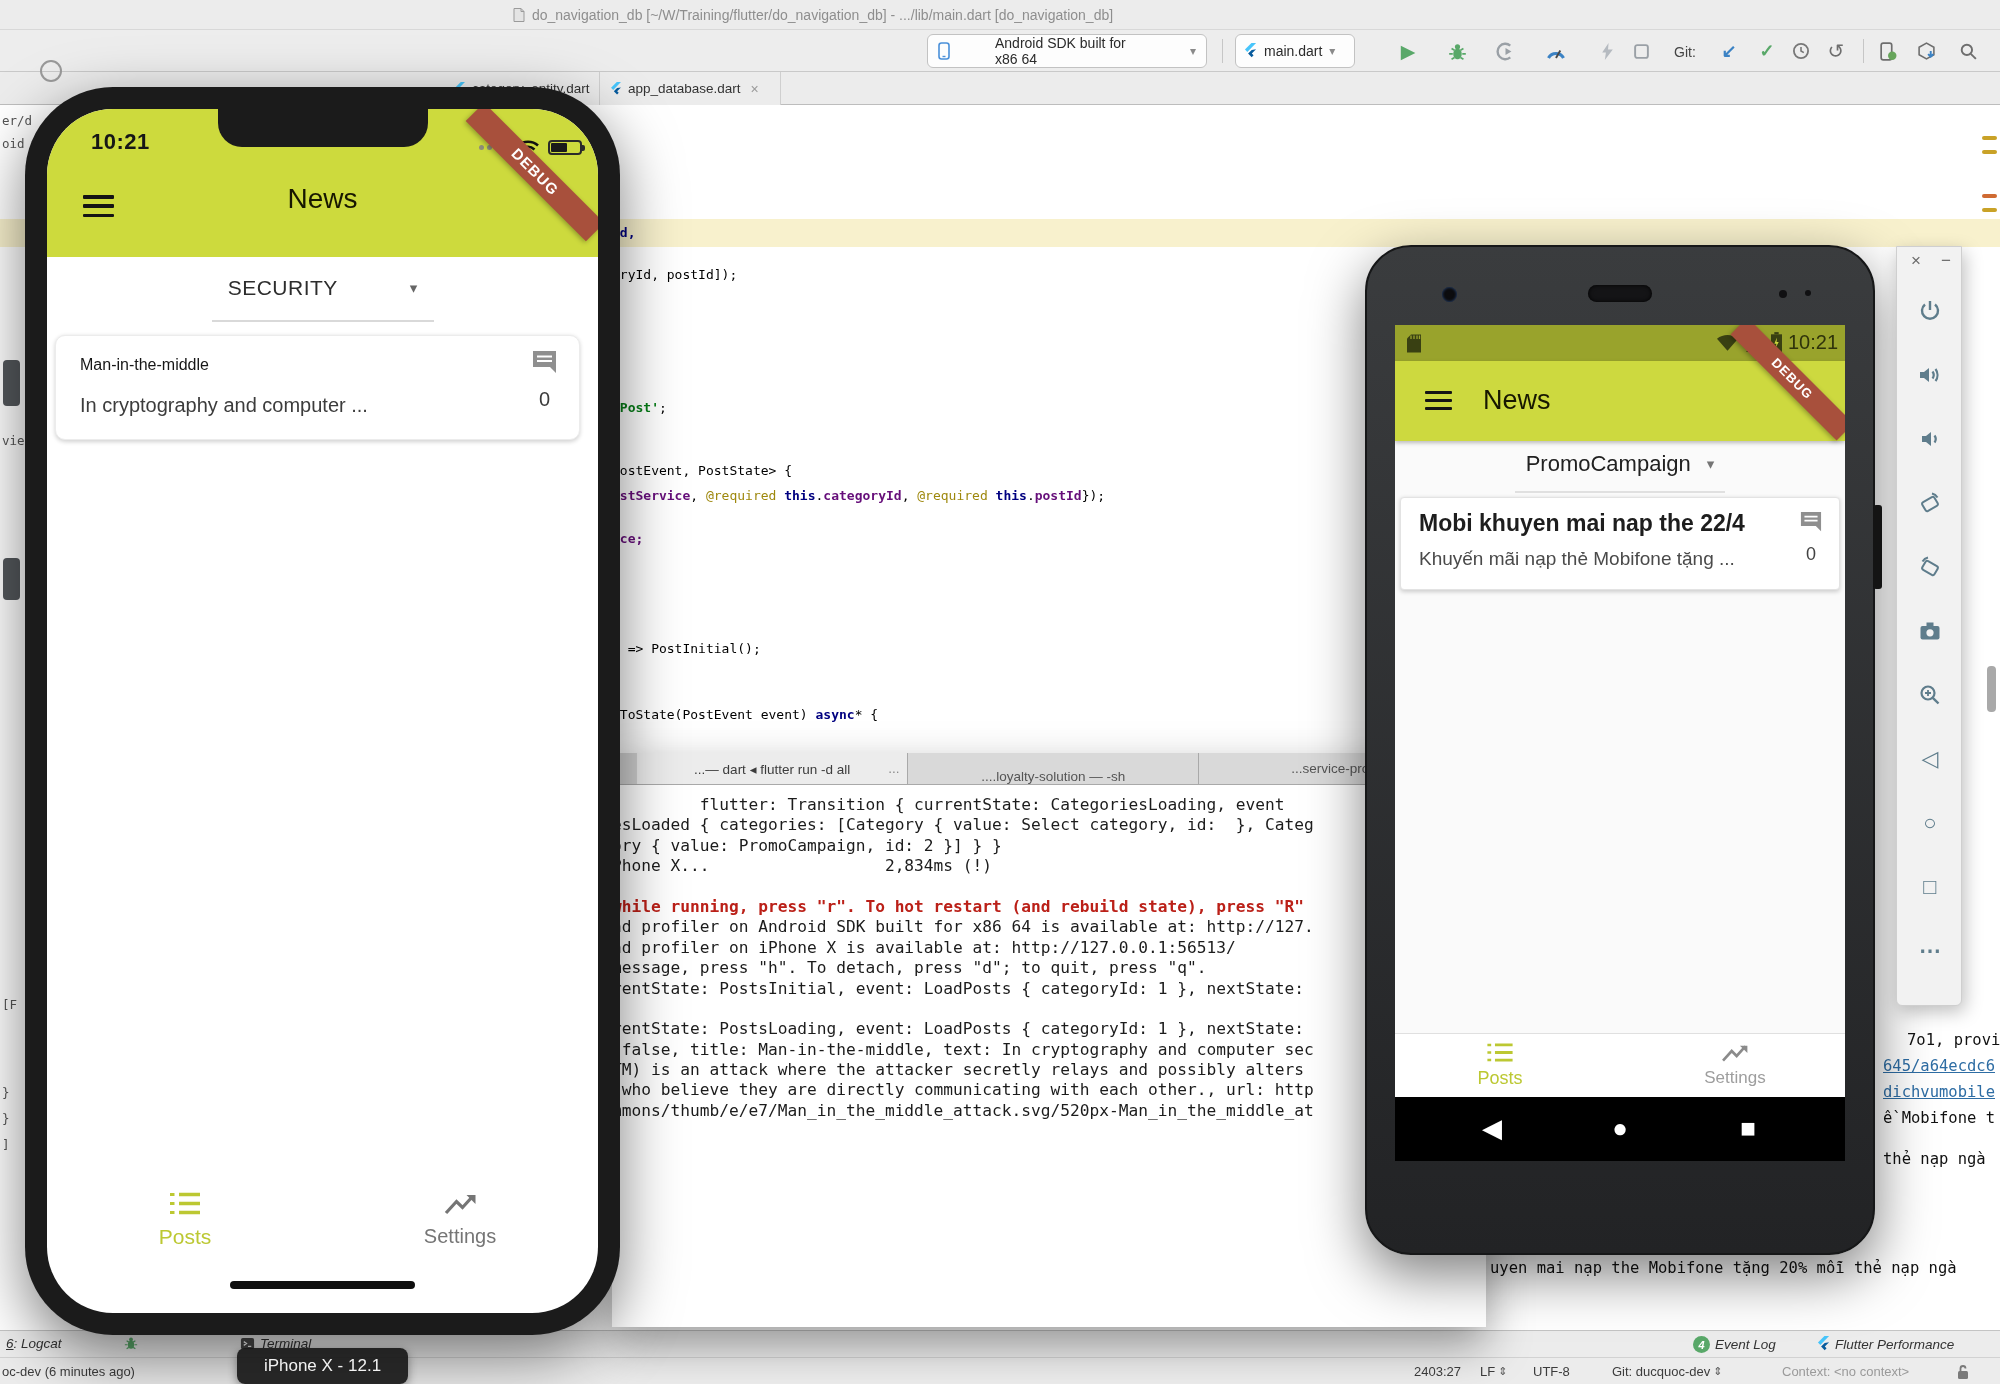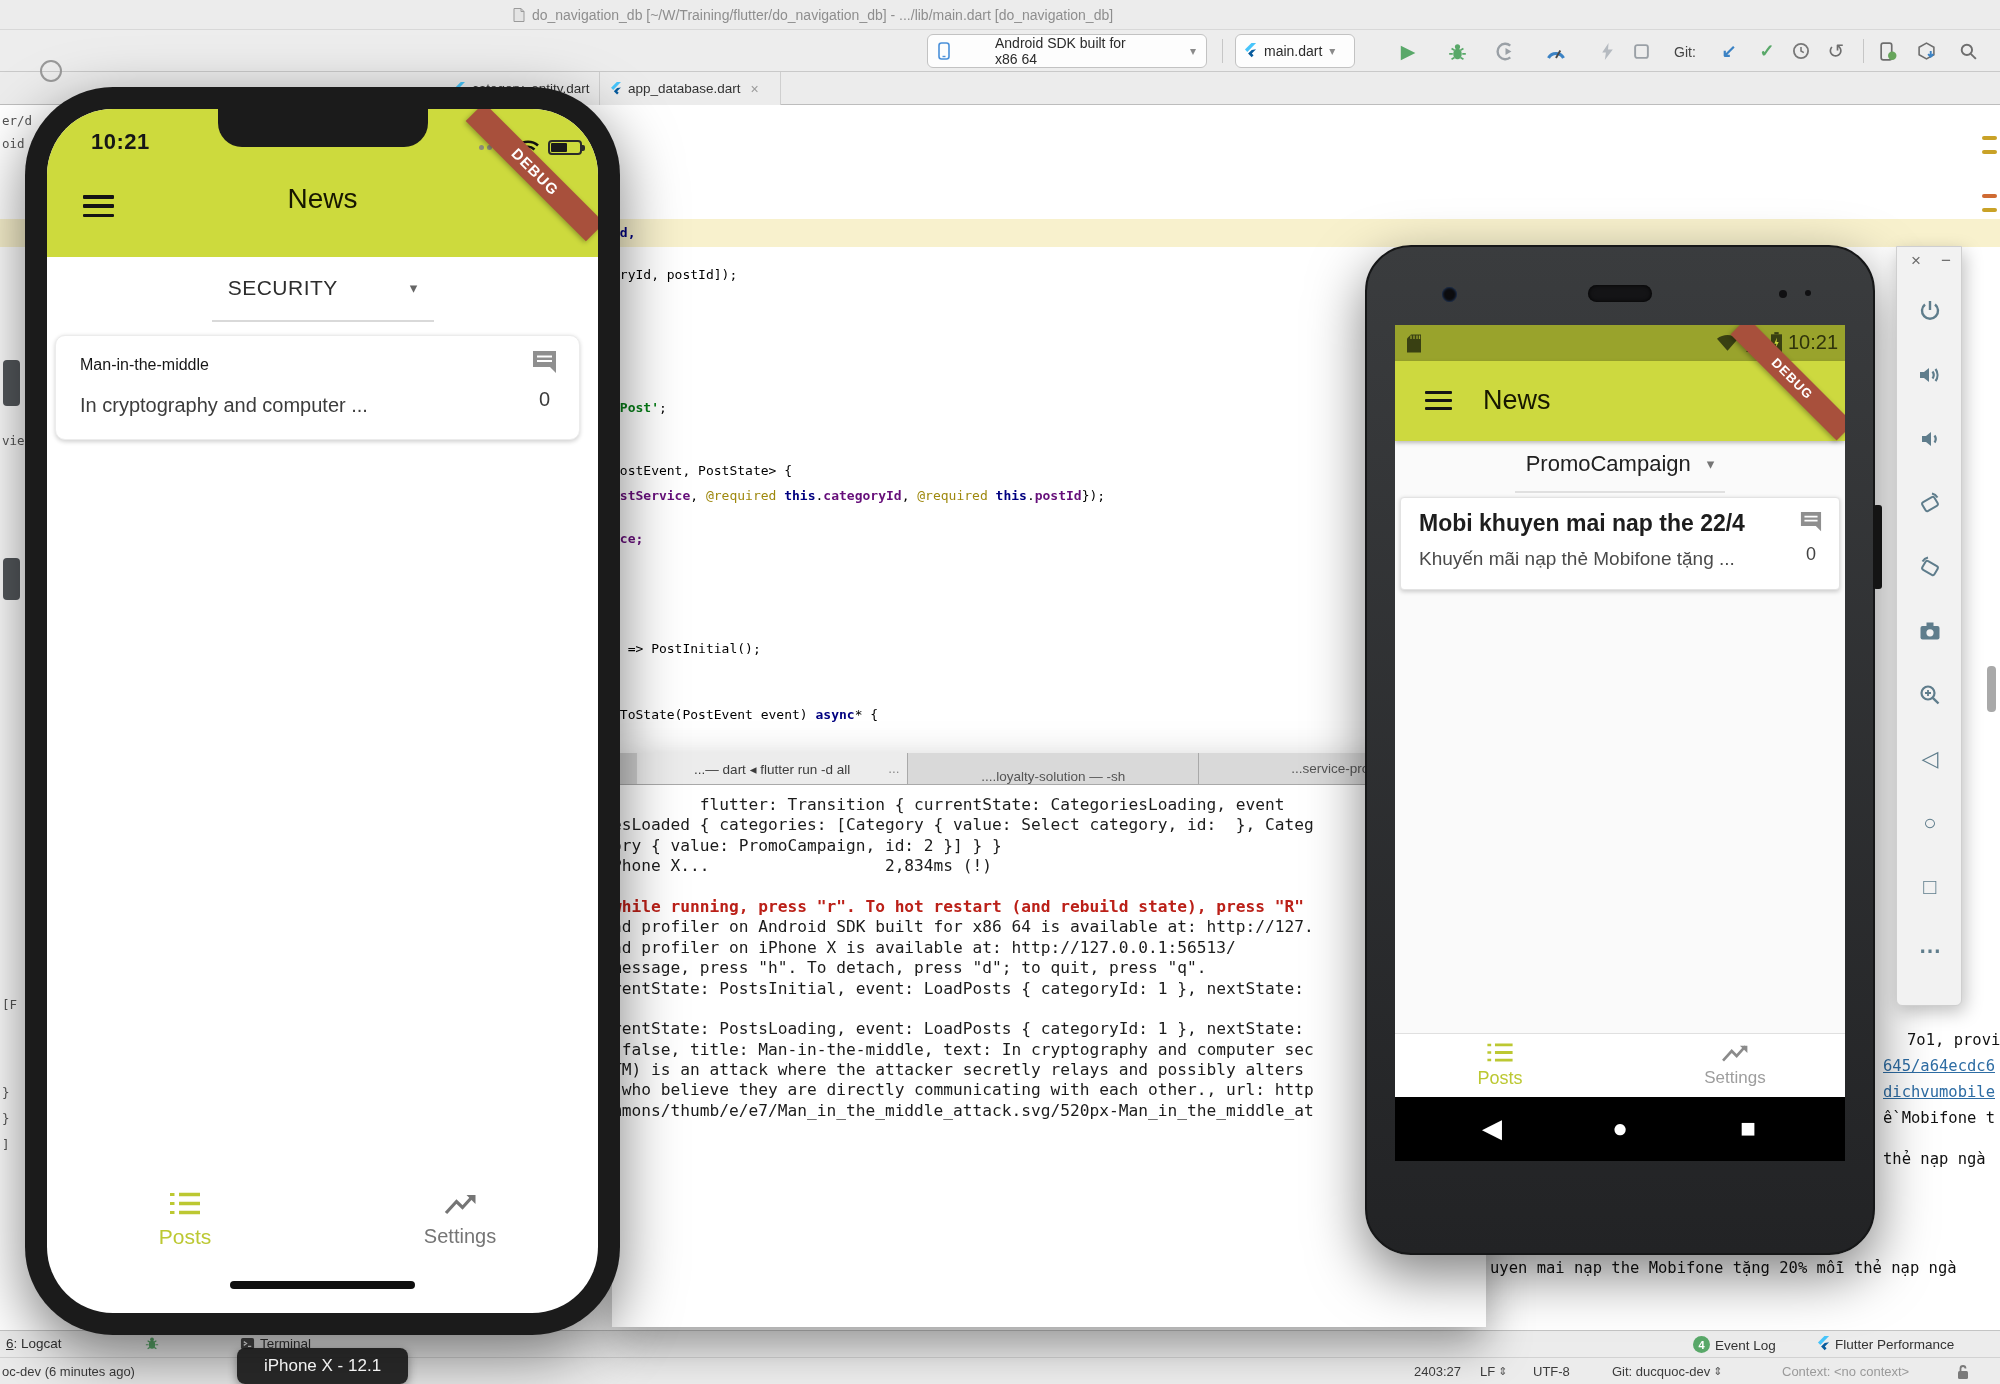--- a/index.html
+++ b/index.html
@@ -92,21 +92,21 @@
   .nav-glyph { position:absolute; top:16px; width:30px; text-align:center; font-size:26px; color:#fff; }
 
   
   .emu-panel { position:absolute; left:1896px; top:246px; width:66px; height:760px; background:#f2f2f2; border:1px solid #cfcfcf; border-radius:0 0 6px 6px; box-shadow:3px 6px 18px rgba(0,0,0,.25); z-index:31; }
   .panel-ctl { position:absolute; top:2px; width:26px; height:24px; text-align:center; font-size:17px; color:#6b6b6b; line-height:24px; }
   .panel-btn { position:absolute; left:13px; width:40px; height:40px; display:flex; align-items:center; justify-content:center; }
   .pb-glyph { font-size:22px; color:#5f7d8c; line-height:1; }
 
   
   .toolwin-bar { position:absolute; left:0; top:1330px; width:2000px; height:27px; background:#ececec; border-top:1px solid #c4c4c4; font-size:13.5px; color:#333; }
-  .tw-item { position:absolute; top:5px; display:flex; align-items:flex-end; gap:5px; }
+  .tw-item { position:absolute; top:5px; display:flex; align-items:center; gap:5px;font-style:italic; }
   .mnemonic { text-decoration:underline; }
   .statusbar { position:absolute; left:0; top:1357px; width:2000px; height:27px; background:#ececec; border-top:1px solid #d2d2d2; font-size:13px; color:#3c3c3c; }
   .sb-item { position:absolute; top:6px; white-space:nowrap; display:flex; align-items:center; gap:3px; }
   .sb-caret { font-size:11px; color:#555; }
   .sb-grey { color:#9a9a9a; }
   .event-badge { width:17px; height:17px; border-radius:50%; background:#59a869; color:#fff; font-size:11px; font-weight:bold; display:flex; align-items:center; justify-content:center; }
   .tooltip { position:absolute; left:237px; top:1348px; width:171px; height:36px; background:rgba(25,25,25,.93); border-radius:8px; color:#f2f2f2; font-size:17px; display:flex; align-items:center; justify-content:center; z-index:40; box-shadow:0 3px 10px rgba(0,0,0,.4); }
 
   svg { display:block; }
 </style>

